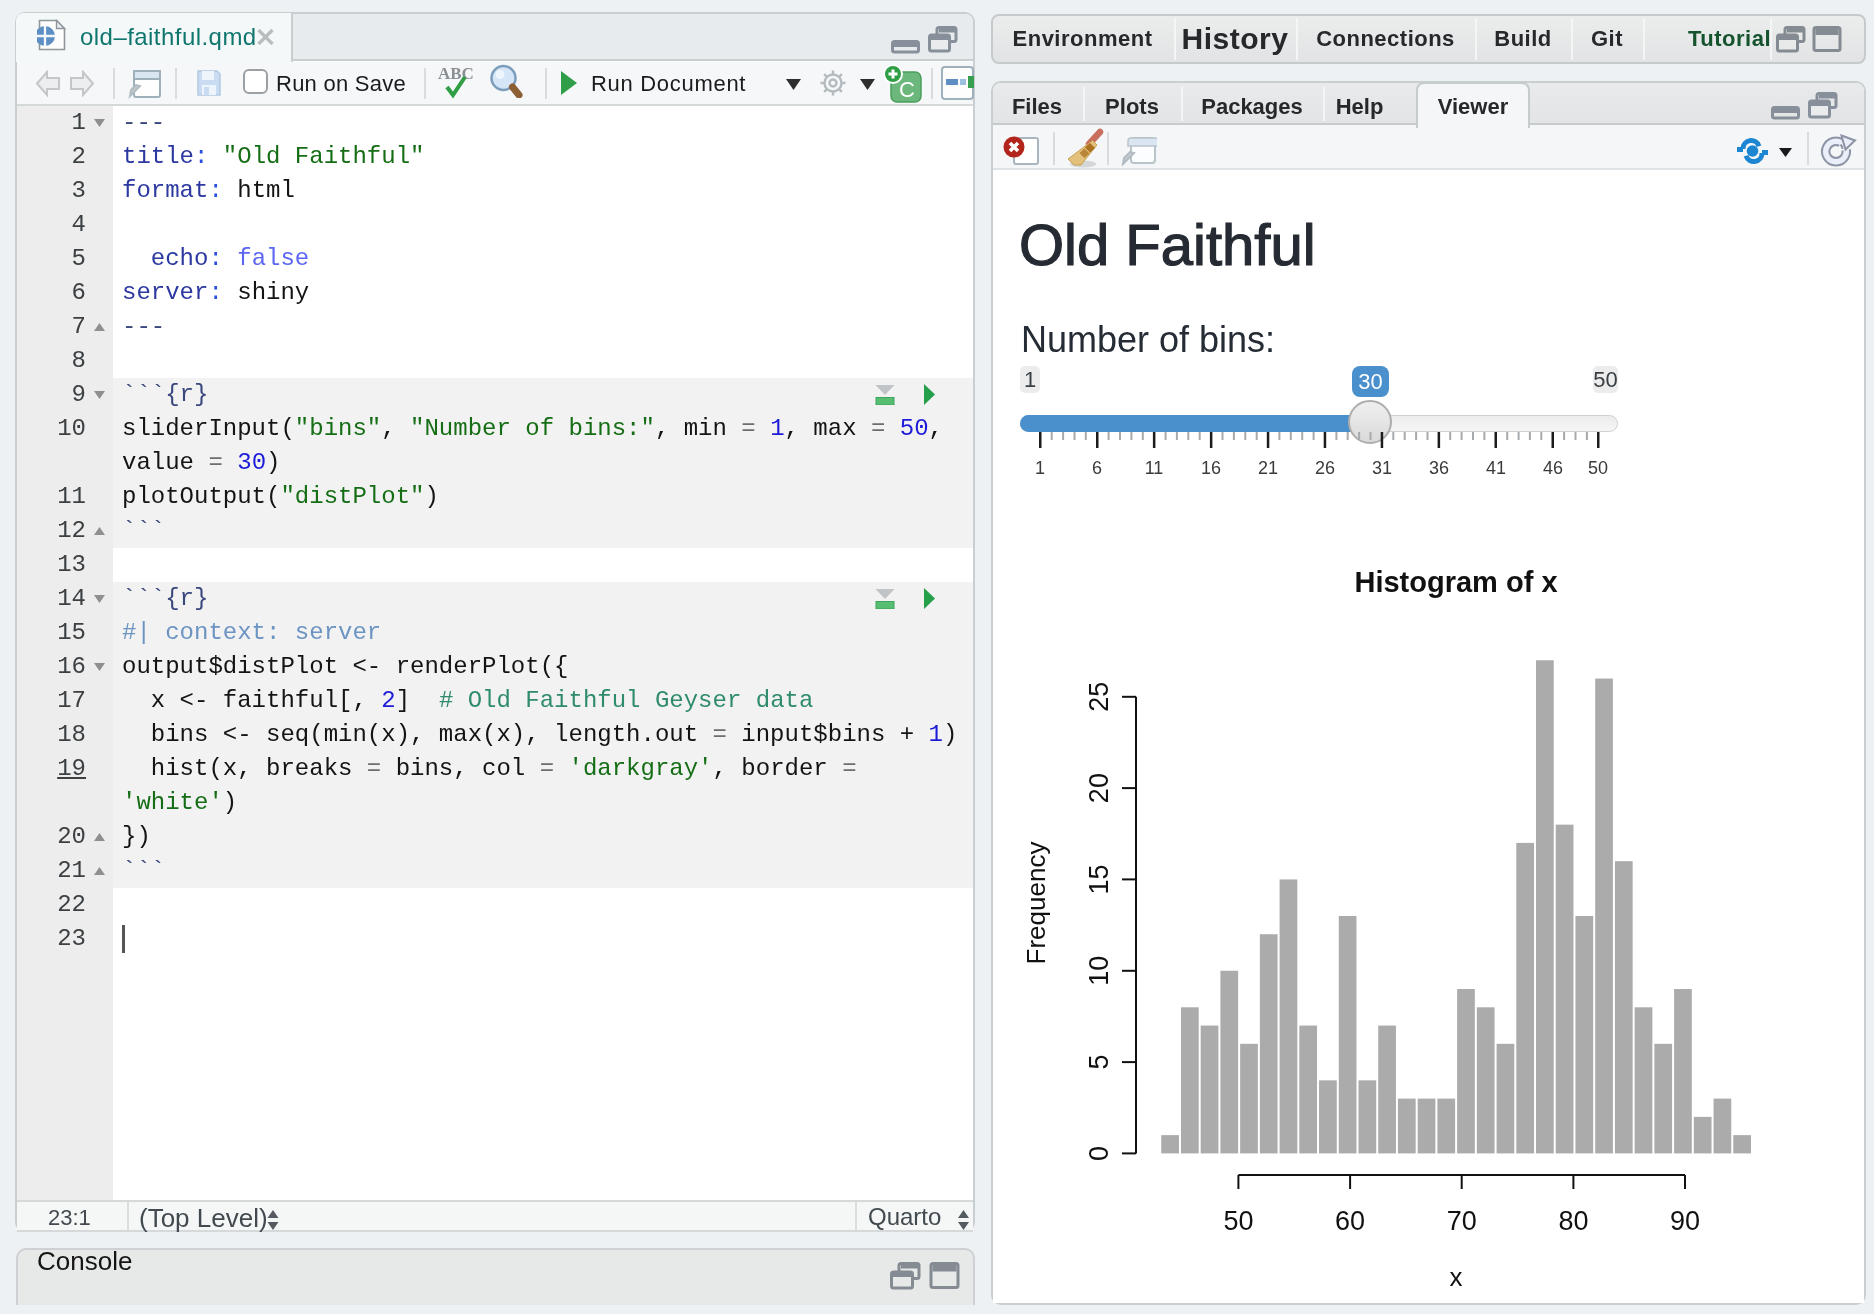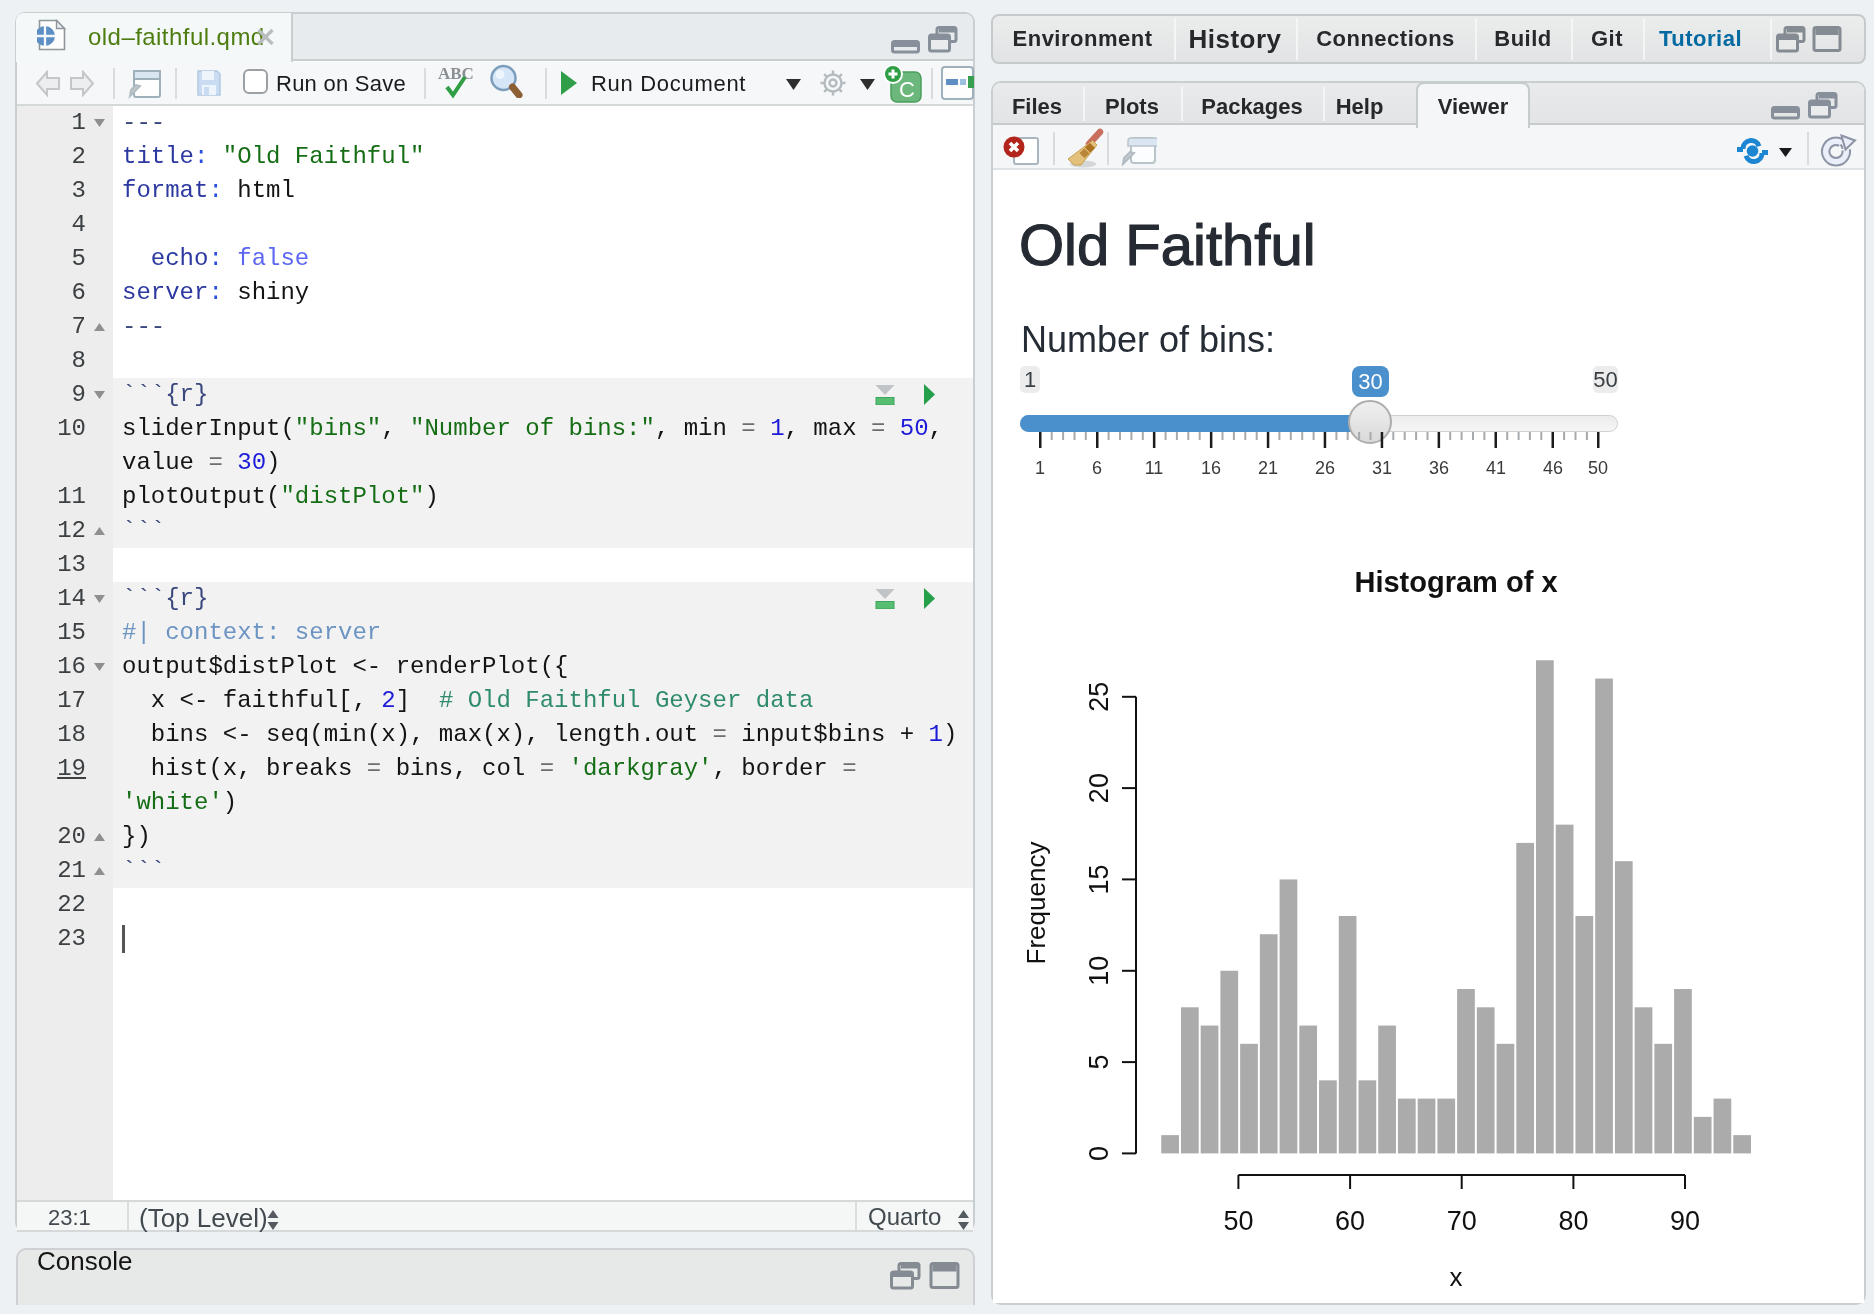--- a/index.html
+++ b/index.html
@@ -26,21 +26,21 @@
 </style></head><body>
 <div class="pane" style="left:15px; top:12px; width:960px; height:1220px;"></div>
 <div class="abs" style="left:293px; top:14px; width:680px; height:47px; background:#e8ebed; border-bottom:2px solid #c9ced1; border-radius:0 8px 0 0;"></div>
 <div class="abs" style="left:16px; top:13px; width:277px; height:49px; background:#f5f8f9; border-right:2px solid #c9ced1; border-radius:8px 0 0 0;"></div>
 <svg class="icon" style="left:37px; top:19px;" width="30" height="32" viewBox="0 0 30 32">
 <path d="M2.5 1.5 h17 l8 8 v21 h-25 z" fill="#fdfdfd" stroke="#8f979c" stroke-width="1.6"></path>
 <path d="M19.5 1.5 l8 8 h-8 z" fill="#e8ecef" stroke="#8f979c" stroke-width="1.4"></path>
 <circle cx="8" cy="17" r="10" fill="#5d8fc4"></circle>
 <path d="M8 7 v20 M-2 17 h20" stroke="#f5f8f9" stroke-width="2.3" fill="none"></path>
 </svg>
-<div class="abs" style="left:88px; top:23px; font-size:24px; line-height:28px; letter-spacing:0.45px; color:#4d7c0f;">old–faithful.qmd</div>
+<div class="abs" style="left:80px; top:23px; font-size:24px; line-height:28px; letter-spacing:0.45px; color:#0f766e;">old–faithful.qmd</div>
 <svg class="icon" style="left:257px; top:29px;" width="17" height="16" viewBox="0 0 17 16">
 <path d="M1.5 1 L15.5 15 M15.5 1 L1.5 15" stroke="#b9bdbf" stroke-width="3.4"></path>
   </svg>
 <svg class="icon" style="left:890px; top:26px;" width="70" height="28" viewBox="0 0 70 28">
 <rect x="2.5" y="15.5" width="26" height="10.5" rx="2" fill="none" stroke="#87909a" stroke-width="3"></rect>
 <rect x="4" y="17" width="23" height="4" fill="#87909a"></rect>
 <rect x="47" y="1.5" width="19" height="14" rx="2" fill="none" stroke="#87909a" stroke-width="3"></rect>
 <rect x="49" y="1.5" width="16" height="5" fill="#87909a"></rect>
 <rect x="39.5" y="9" width="20" height="16" rx="2" fill="#e9ebec" stroke="#87909a" stroke-width="3"></rect>
 <rect x="41" y="9" width="18" height="5" fill="#87909a"></rect>
@@ -210,29 +210,29 @@
 <svg class="icon" style="left:890px; top:1262px;" width="70" height="28" viewBox="0 0 70 28">
 <rect x="9" y="1.5" width="20" height="15" rx="2" fill="none" stroke="#848b92" stroke-width="3"></rect>
 <rect x="11" y="1.5" width="17" height="5" fill="#848b92"></rect>
 <rect x="1.5" y="10" width="21" height="16" rx="2" fill="#e7e8e8" stroke="#848b92" stroke-width="3"></rect>
 <rect x="3" y="10" width="19" height="5" fill="#848b92"></rect>
 <rect x="41" y="1.5" width="27" height="24" rx="2" fill="none" stroke="#848b92" stroke-width="3"></rect>
 <rect x="42.5" y="3" width="24" height="6.5" fill="#848b92"></rect>
 </svg>
 <div class="abs" style="left:991px; top:14px; width:875px; height:50px; background:linear-gradient(#ebecec,#e2e3e4); border:2px solid #c5cacd; border-radius:8px;"></div>
 <div class="abs" style="left:991px; top:26px; width:183px; text-align:center; font-size:22px; line-height:26px; letter-spacing:0.5px; font-weight:bold; color:#26282a;">Environment</div>
-<div class="abs" style="left:1174px; top:26px; width:122px; text-align:center; font-size:26px; line-height:26px; letter-spacing:0.5px; font-weight:bold; color:#26282a;">History</div>
+<div class="abs" style="left:1174px; top:26px; width:122px; text-align:center; font-size:30px; line-height:26px; letter-spacing:0.5px; font-weight:bold; color:#26282a;">History</div>
 <div class="sep" style="left:1174px; top:18px; height:42px; background:#f4f5f5;"></div>
 <div class="abs" style="left:1296px; top:26px; width:179px; text-align:center; font-size:22px; line-height:26px; letter-spacing:0.5px; font-weight:bold; color:#26282a;">Connections</div>
 <div class="sep" style="left:1296px; top:18px; height:42px; background:#f4f5f5;"></div>
 <div class="abs" style="left:1475px; top:26px; width:96px; text-align:center; font-size:22px; line-height:26px; letter-spacing:0.5px; font-weight:bold; color:#26282a;">Build</div>
 <div class="sep" style="left:1475px; top:18px; height:42px; background:#f4f5f5;"></div>
 <div class="abs" style="left:1571px; top:26px; width:72px; text-align:center; font-size:22px; line-height:26px; letter-spacing:0.5px; font-weight:bold; color:#26282a;">Git</div>
 <div class="sep" style="left:1571px; top:18px; height:42px; background:#f4f5f5;"></div>
-<div class="abs" style="left:1615px; top:26px; width:127px; text-align:right; font-size:22px; line-height:26px; letter-spacing:0.5px; font-weight:bold; color:#0369a1;">Tutorial</div>
+<div class="abs" style="left:1688px; top:26px; width:127px; text-align:left; font-size:22px; line-height:26px; letter-spacing:0.5px; font-weight:bold; color:#14532d;">Tutorial</div>
 <div class="sep" style="left:1643px; top:18px; height:42px; background:#f4f5f5;"></div>
 <div class="sep" style="left:1770px; top:18px; height:42px; background:#f4f5f5;"></div>
 <svg class="icon" style="left:1776px; top:26px;" width="66" height="28" viewBox="0 0 66 28">
 <rect x="9" y="1.5" width="19" height="14" rx="2" fill="none" stroke="#848b92" stroke-width="3"></rect>
 <rect x="11" y="1.5" width="16" height="5" fill="#848b92"></rect>
 <rect x="1.5" y="9" width="20" height="16" rx="2" fill="#e8e9e9" stroke="#848b92" stroke-width="3"></rect>
 <rect x="3" y="9" width="18" height="5" fill="#848b92"></rect>
 <rect x="38" y="1.5" width="26" height="23" rx="2" fill="none" stroke="#848b92" stroke-width="3"></rect>
 <rect x="39.5" y="3" width="23" height="6" fill="#848b92"></rect>
 </svg>

